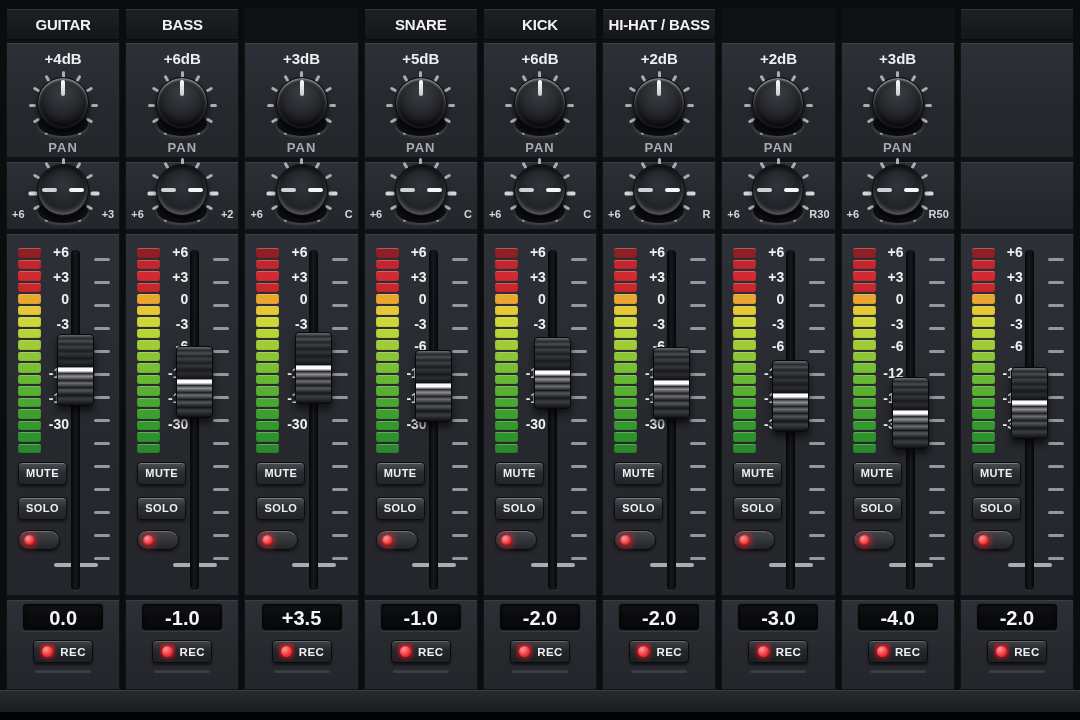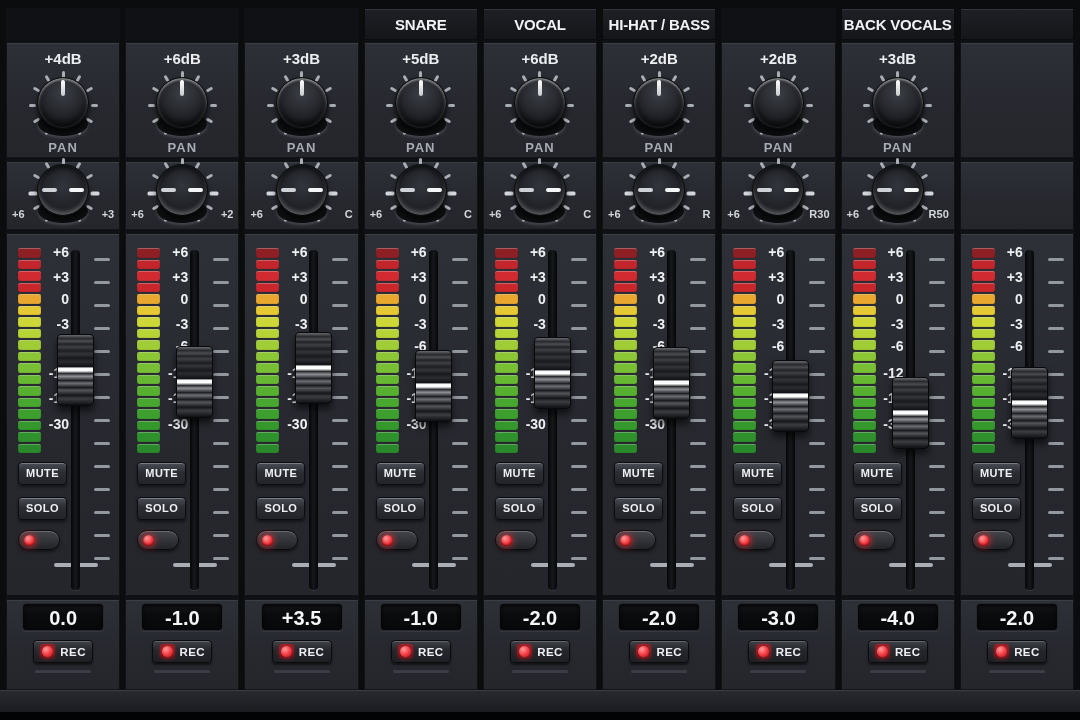--- a/index.html
+++ b/index.html
@@ -125,20 +125,23 @@
   .footer{position:absolute;left:0;right:0;top:690px;height:22px;
     background:linear-gradient(180deg,#27292e,#1b1d21);border-top:1px solid #3a3d43;box-sizing:border-box;}
   .footer-black{position:absolute;left:0;right:0;top:712px;height:8px;background:#020304;}
 </style>
 </head>
 <body>
 
 <div class="console">
   <div id="strips">
       <div class="strip">
+        <div class="hdr">
+          <span class="hdr-txt">GUITAR</span>
+        </div>
         <div class="sec secA">
           <div class="gain">+4dB</div>
           <div class="knobwrap kw-a">
             <div class="ktick" style="left: 18px; top: 58.3468px; transform: rotate(-150deg);"></div>
             <div class="ktick" style="left: 6.65321px; top: 47px; transform: rotate(-120deg);"></div>
             <div class="ktick" style="left: 2.5px; top: 31.5px; transform: rotate(-90deg);"></div>
             <div class="ktick" style="left: 6.65321px; top: 16px; transform: rotate(-60deg);"></div>
             <div class="ktick" style="left: 18px; top: 4.65321px; transform: rotate(-30deg);"></div>
             <div class="ktick" style="left: 33.5px; top: 0.5px; transform: rotate(0deg);"></div>
             <div class="ktick" style="left: 49px; top: 4.65321px; transform: rotate(30deg);"></div>
@@ -232,20 +235,23 @@
           <div class="rec">
             <div class="recledbg">
               <div class="recled"></div>
             </div>
             <span class="reclab">REC</span>
           </div>
           <div class="notch"></div>
         </div>
       </div>
       <div class="strip">
+        <div class="hdr">
+          <span class="hdr-txt">BASS</span>
+        </div>
         <div class="sec secA">
           <div class="gain">+6dB</div>
           <div class="knobwrap kw-a">
             <div class="ktick" style="left: 18px; top: 58.3468px; transform: rotate(-150deg);"></div>
             <div class="ktick" style="left: 6.65321px; top: 47px; transform: rotate(-120deg);"></div>
             <div class="ktick" style="left: 2.5px; top: 31.5px; transform: rotate(-90deg);"></div>
             <div class="ktick" style="left: 6.65321px; top: 16px; transform: rotate(-60deg);"></div>
             <div class="ktick" style="left: 18px; top: 4.65321px; transform: rotate(-30deg);"></div>
             <div class="ktick" style="left: 33.5px; top: 0.5px; transform: rotate(0deg);"></div>
             <div class="ktick" style="left: 49px; top: 4.65321px; transform: rotate(30deg);"></div>
@@ -557,21 +563,21 @@
             <div class="recledbg">
               <div class="recled"></div>
             </div>
             <span class="reclab">REC</span>
           </div>
           <div class="notch"></div>
         </div>
       </div>
       <div class="strip">
         <div class="hdr">
-          <span class="hdr-txt">VOCAL</span>
+          <span class="hdr-txt">KICK</span>
         </div>
         <div class="sec secA">
           <div class="gain">+6dB</div>
           <div class="knobwrap kw-a">
             <div class="ktick" style="left: 18px; top: 58.3468px; transform: rotate(-150deg);"></div>
             <div class="ktick" style="left: 6.65321px; top: 47px; transform: rotate(-120deg);"></div>
             <div class="ktick" style="left: 2.5px; top: 31.5px; transform: rotate(-90deg);"></div>
             <div class="ktick" style="left: 6.65321px; top: 16px; transform: rotate(-60deg);"></div>
             <div class="ktick" style="left: 18px; top: 4.65321px; transform: rotate(-30deg);"></div>
             <div class="ktick" style="left: 33.5px; top: 0.5px; transform: rotate(0deg);"></div>
@@ -883,23 +889,20 @@
           <div class="rec">
             <div class="recledbg">
               <div class="recled"></div>
             </div>
             <span class="reclab">REC</span>
           </div>
           <div class="notch"></div>
         </div>
       </div>
       <div class="strip">
-        <div class="hdr">
-          <span class="hdr-txt">BACK VOCALS</span>
-        </div>
         <div class="sec secA">
           <div class="gain">+3dB</div>
           <div class="knobwrap kw-a">
             <div class="ktick" style="left: 18px; top: 58.3468px; transform: rotate(-150deg);"></div>
             <div class="ktick" style="left: 6.65321px; top: 47px; transform: rotate(-120deg);"></div>
             <div class="ktick" style="left: 2.5px; top: 31.5px; transform: rotate(-90deg);"></div>
             <div class="ktick" style="left: 6.65321px; top: 16px; transform: rotate(-60deg);"></div>
             <div class="ktick" style="left: 18px; top: 4.65321px; transform: rotate(-30deg);"></div>
             <div class="ktick" style="left: 33.5px; top: 0.5px; transform: rotate(0deg);"></div>
             <div class="ktick" style="left: 49px; top: 4.65321px; transform: rotate(30deg);"></div>

